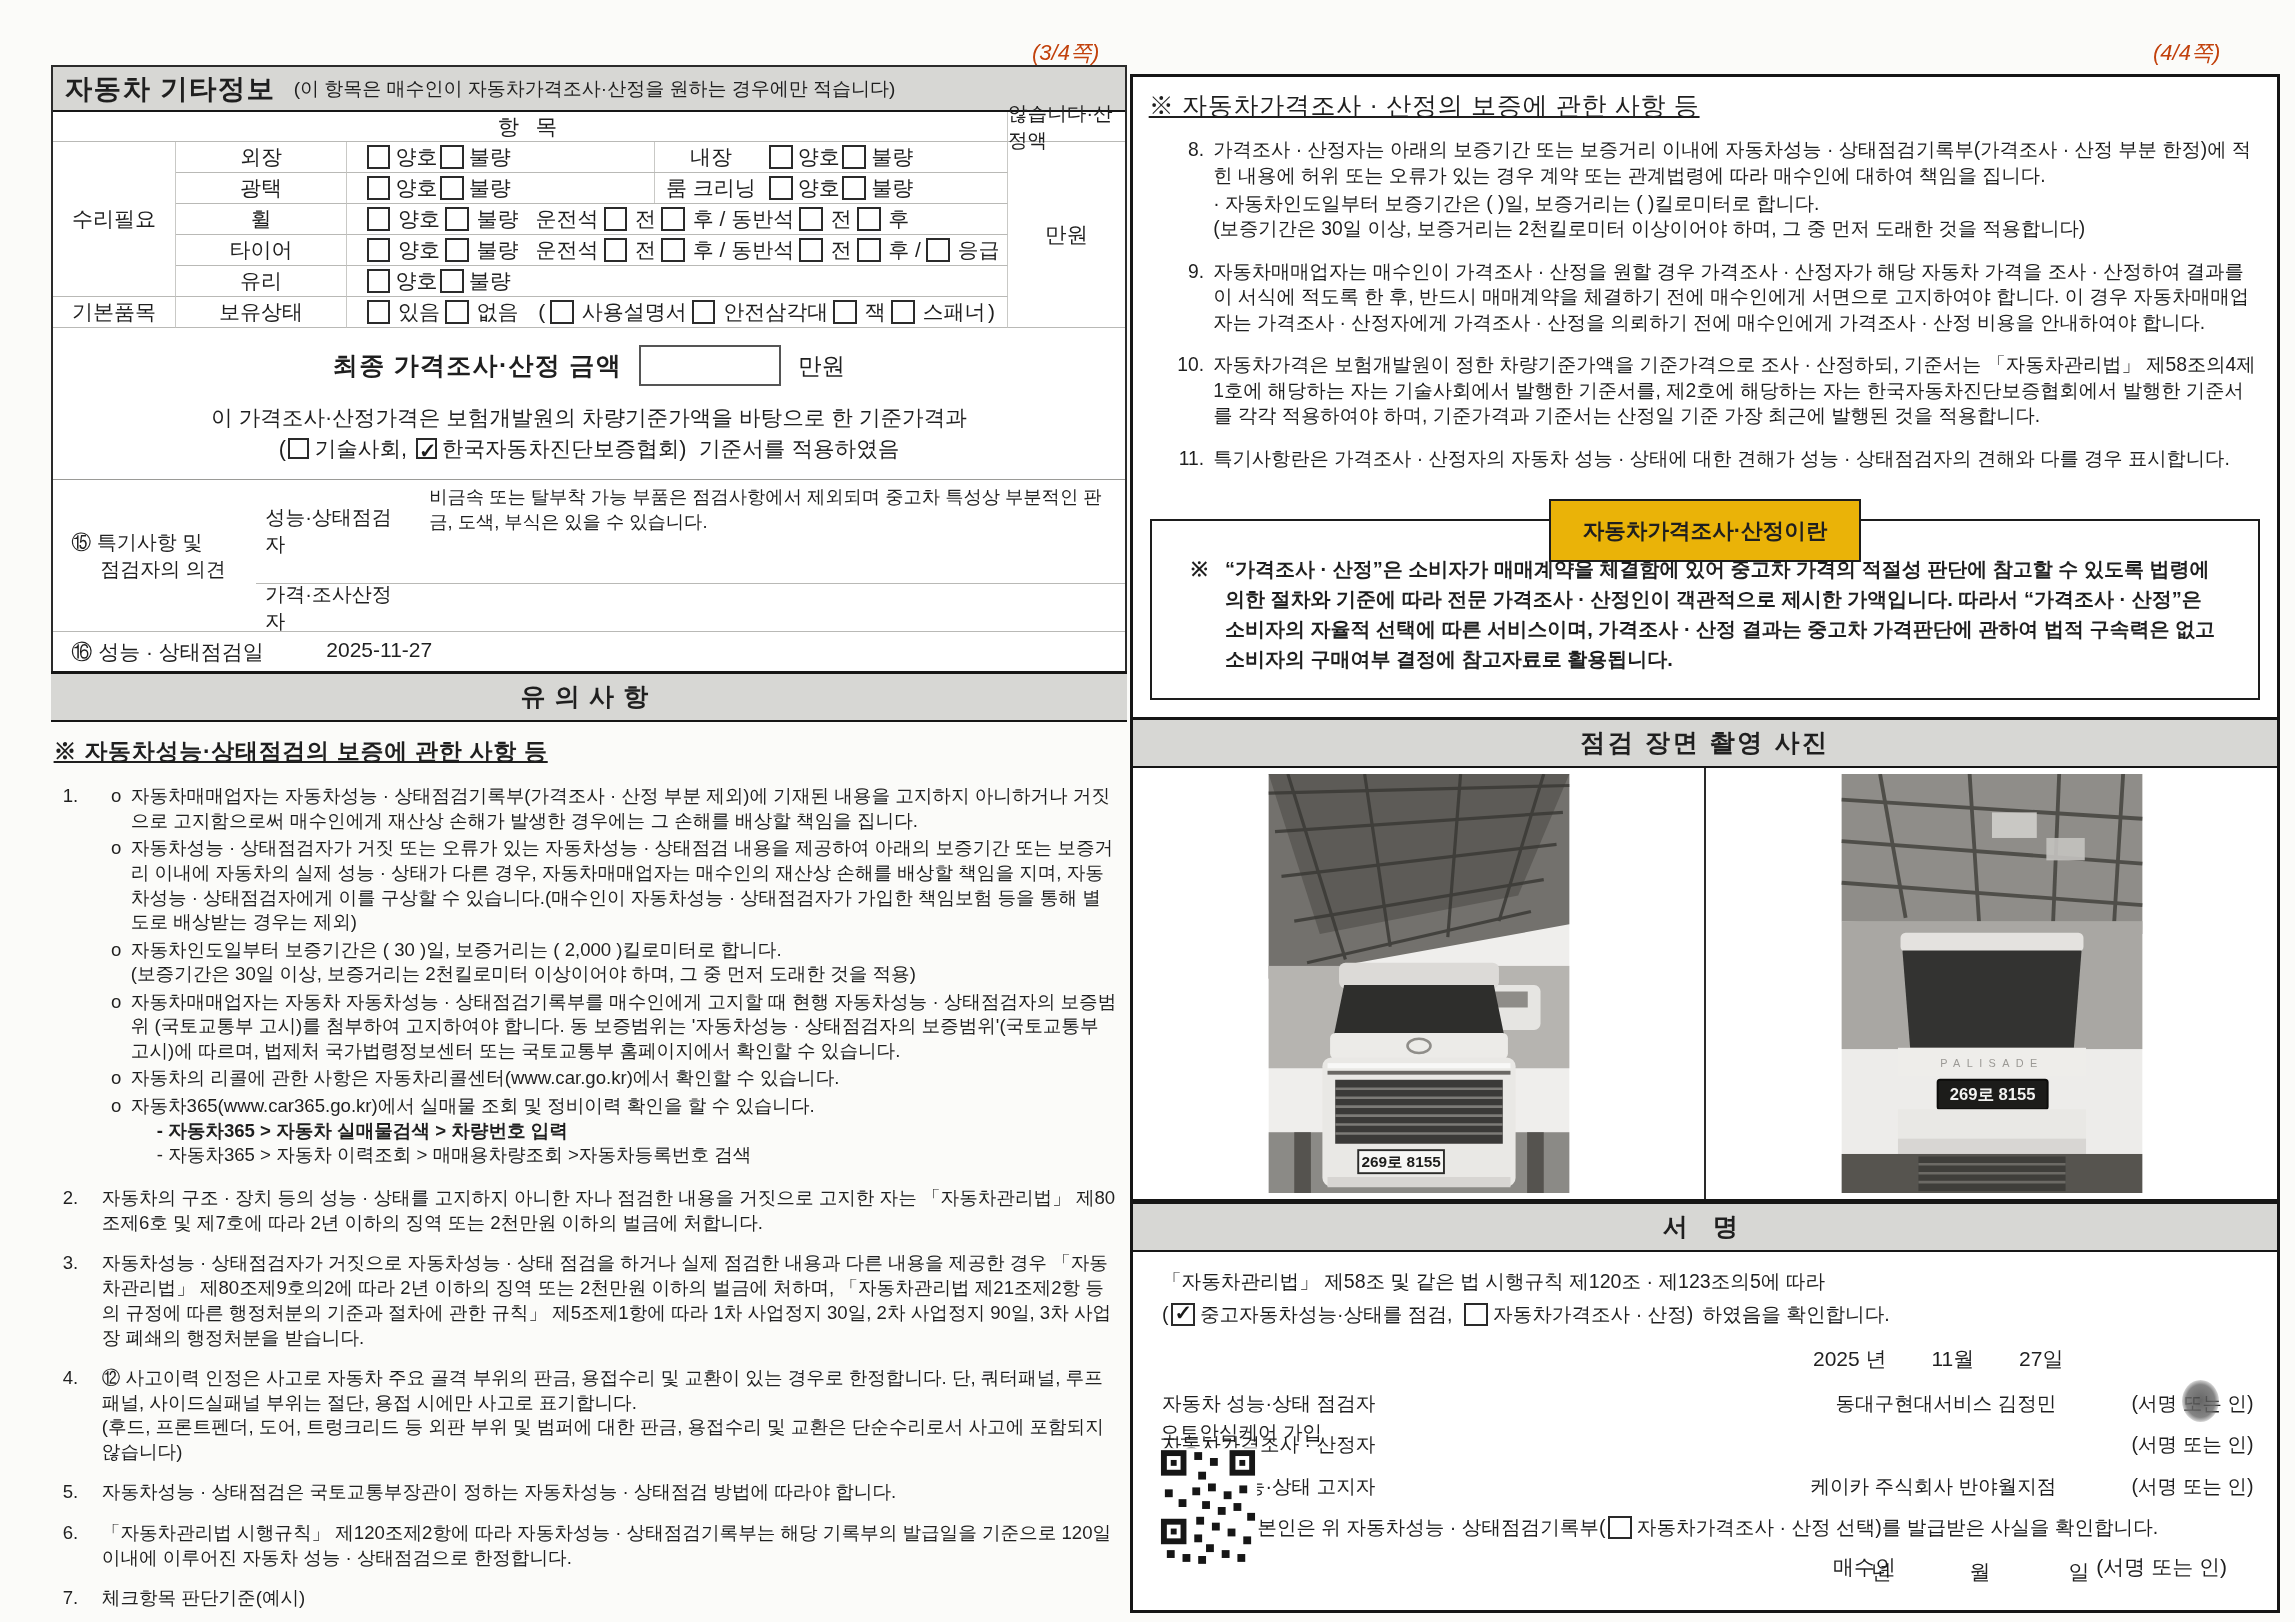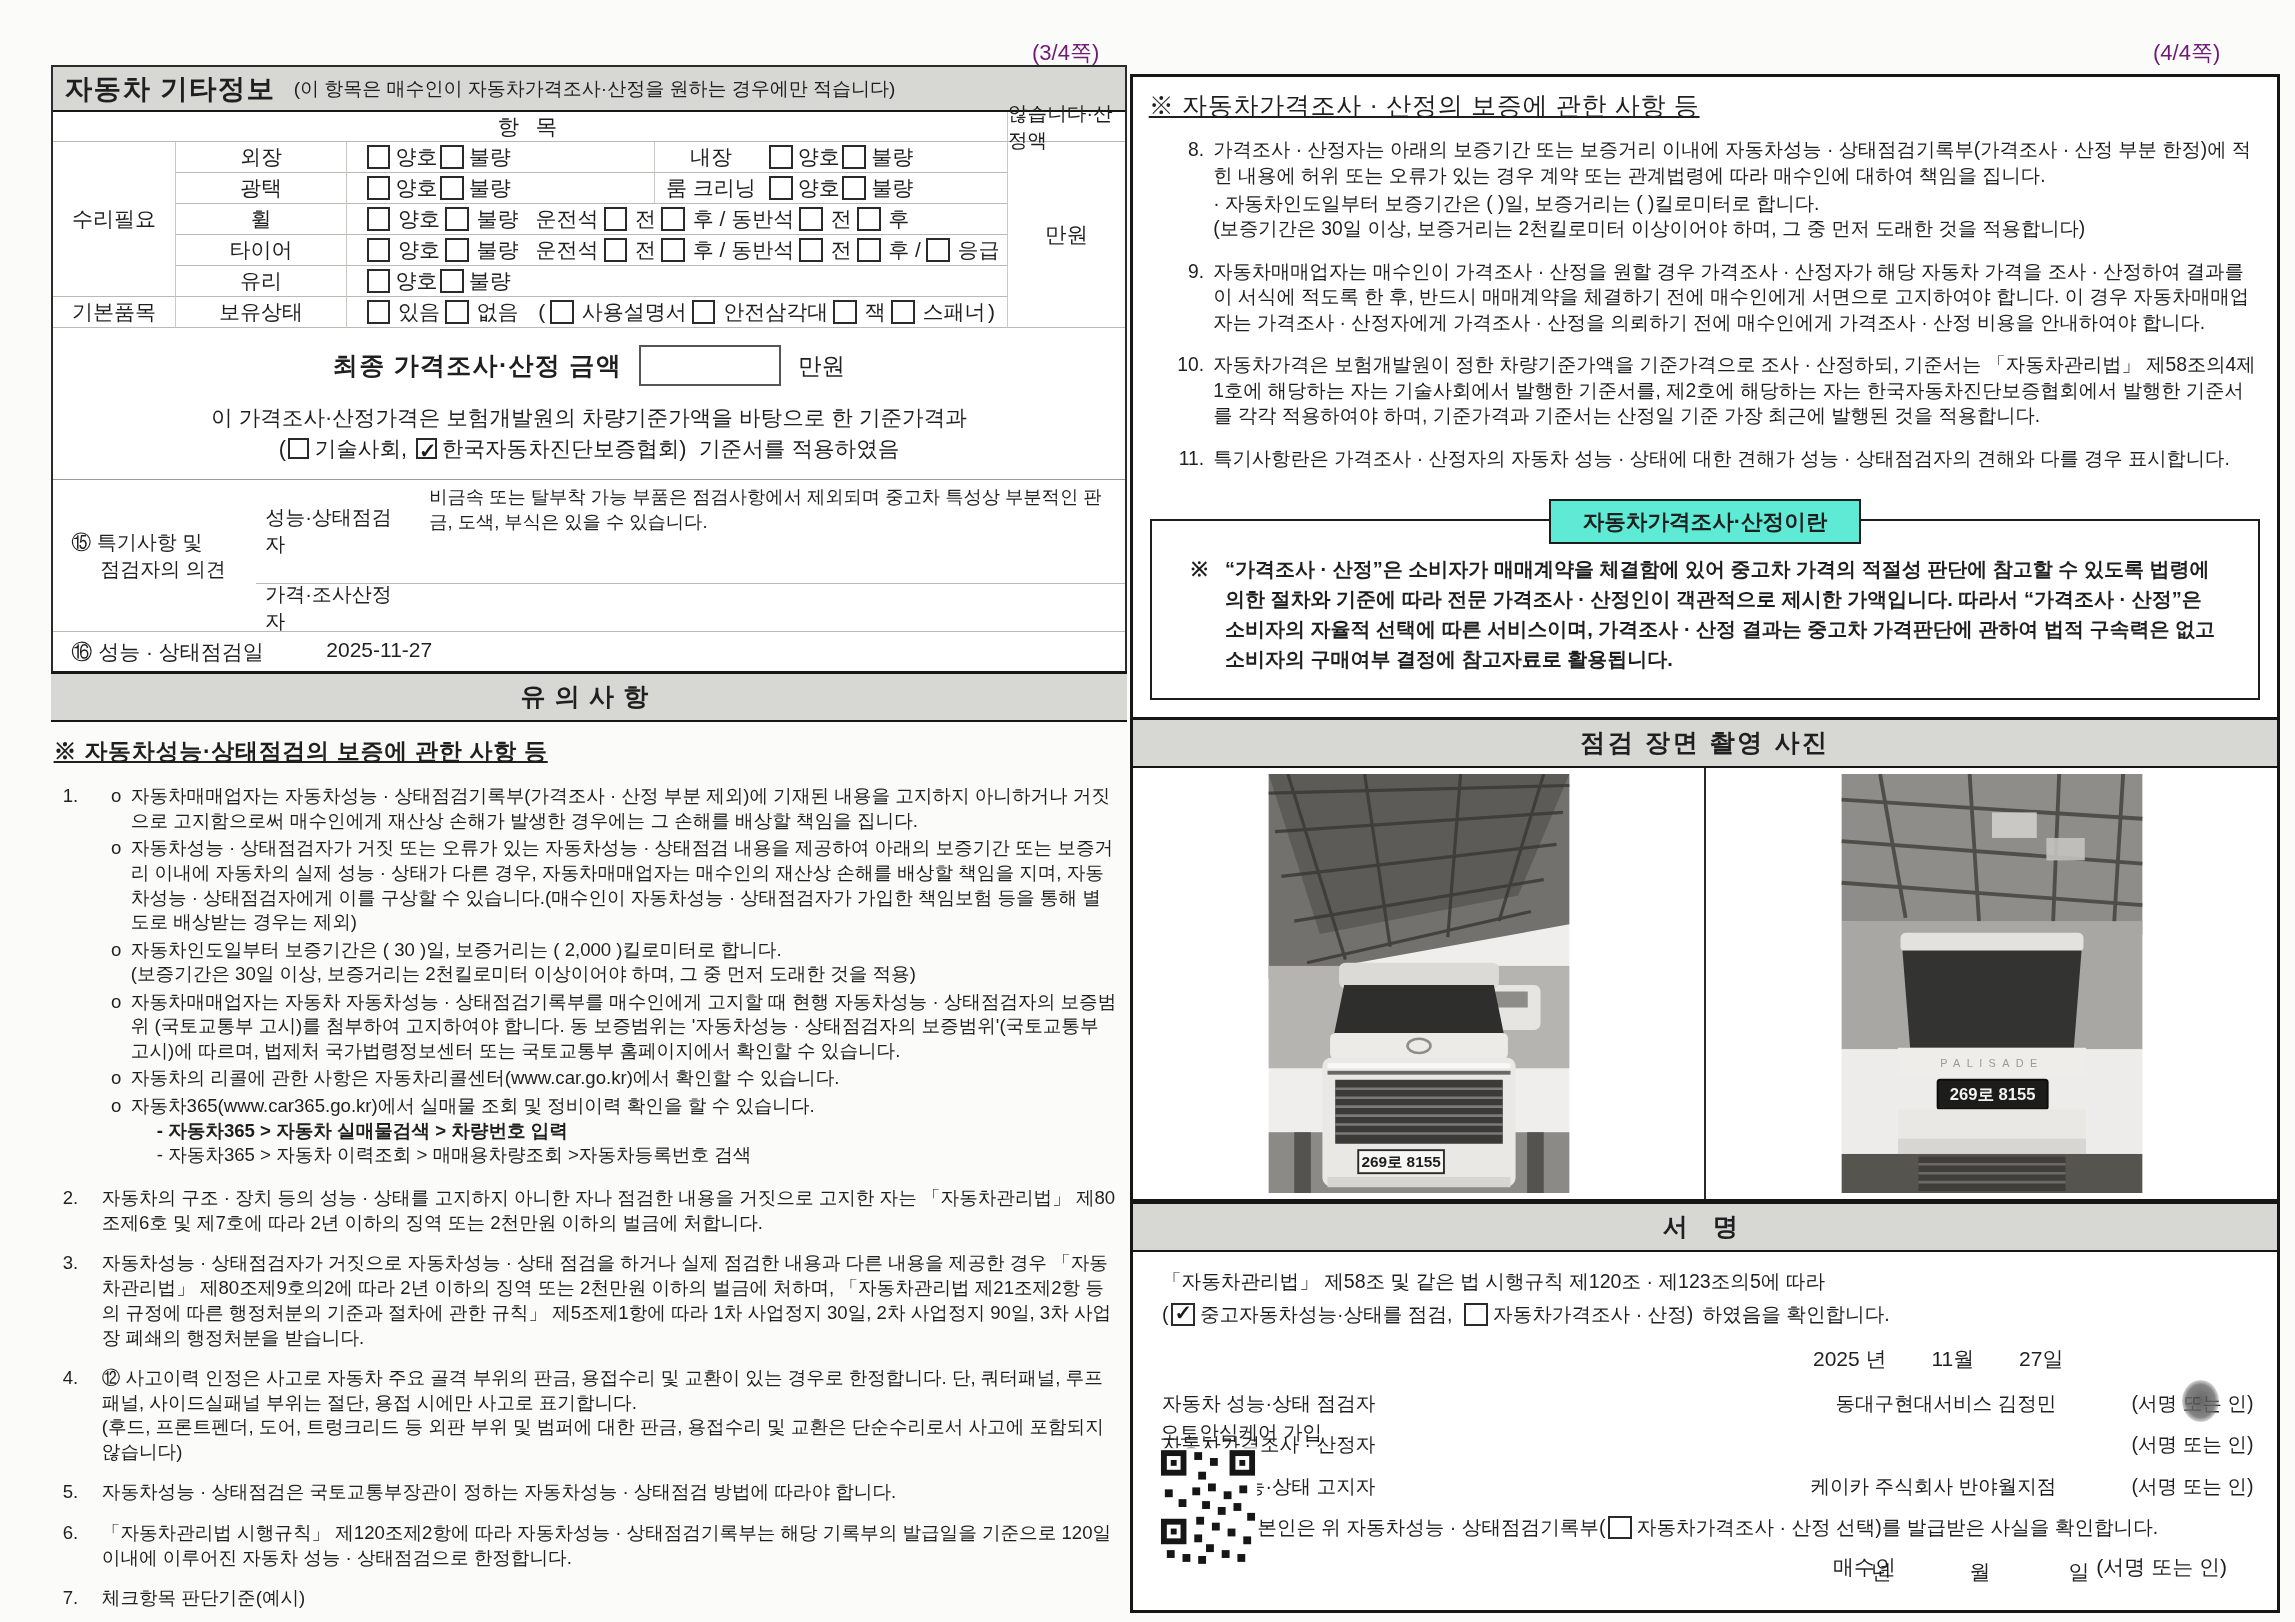--- a/index.html
+++ b/index.html
@@ -1,17 +1,17 @@
 <!DOCTYPE html>
 <html style="font-size:10.5px"><head>
 <meta charset="utf-8">
 <style>
   html,body{margin:0;padding:0;background:#fbfbf9;}
   body{width:2295px;height:1623px;position:relative;font-family:"Liberation Sans",sans-serif;color:#1f1f1f;}
-  .pagelabel{position:absolute;font-size:22px;color:#701a75;}
+  .pagelabel{position:absolute;font-size:22px;color:#c2410c;font-style:italic;}
   
   .cb{display:inline-block;width:19.6px;height:19.6px;border:2px solid #2a2a2a;background:#fff;vertical-align:-3.3px;margin:0 5.2px 0 2.6px;position:relative;flex:none;}
   .cb.checked::after{content:"✓";position:absolute;left:1.3px;top:-3.9px;font-size:21px;font-weight:bold;color:#1a1a1a;}
   .cb.small{width:17px;height:17px;}
   .graybar{background:#d7d7d4;border-top:3.3px solid #161616;border-bottom:2.6px solid #161616;text-align:center;font-weight:bold;font-size:25px;padding:6.5px 0;letter-spacing:9.2px;}
   
   #left-page{position:absolute;left:51px;top:65px;width:1076px;}
   .box1{border:2px solid #2b2b2b;border-bottom:none;background:#fff;}
   .t1-header{background:#d7d7d4;border-bottom:2px solid #161616;display:flex;align-items:center;padding:6.5px 11.8px;gap:18.3px;height:30px;}
   .t1-title{font-size:27.5px;font-weight:bold;letter-spacing:1.3px;}
@@ -50,21 +50,21 @@
   .subdash{padding-left:63px;}
   
   #right-page{position:absolute;left:1130px;top:74px;width:1150px;height:1539px;border:3.3px solid #161616;background:#fff;box-sizing:border-box;display:flex;flex-direction:column;}
   .r-head{font-size:25px;font-weight:normal;text-decoration:underline;margin:11.8px 15.7px 15.7px 15.7px;letter-spacing:0.7px;}
   .r-items{padding:0 19.6px 0 29px;}
   .r-item{display:flex;font-size:19.3px;line-height:1.32;margin-bottom:17px;}
   .r-item .num{width:42px;flex:none;text-align:right;padding-right:9.2px;}
   .r-item .body{flex:1;}
   .r-sub{margin-top:2.6px;}
   .infobox{position:relative;border:2.6px solid #1d1d1d;margin:31px 17px 0 17px;padding:33px 39px 23.6px 39px;}
-  .infobox .tab{position:absolute;top:-22px;left:50%;transform:translateX(-50%);width:308px;background:#5eead4;border:2px solid #1d1d1d;text-align:center;font-size:21.6px;font-weight:bold;padding:6px 0;}
+  .infobox .tab{position:absolute;top:-22px;left:50%;transform:translateX(-50%);width:308px;background:#eab308;border:2px solid #1d1d1d;text-align:center;font-size:21.6px;font-weight:bold;padding:15px 0;}
   .infobox .txt{display:flex;font-size:20px;font-weight:bold;line-height:1.5;}
   .infobox .mk{width:34px;flex:none;}
   .photosec{margin-top:17px;}
   .photo-row{display:flex;border-bottom:2.6px solid #161616;height:431px;}
   .photo-cell{flex:1;display:flex;align-items:center;justify-content:center;background:#fff;}
   .photo-cell.first{border-right:2px solid #2a2a2a;}
   .signarea{position:relative;flex:1;padding:15.7px 23.6px 11.8px 29px;font-size:19.6px;}
   .sgline1{margin-bottom:6.5px;}
   .sgline2{display:flex;align-items:center;margin-bottom:17px;}
   .sgdate{text-align:right;margin-right:190px;font-size:21px;margin-bottom:17px;}

